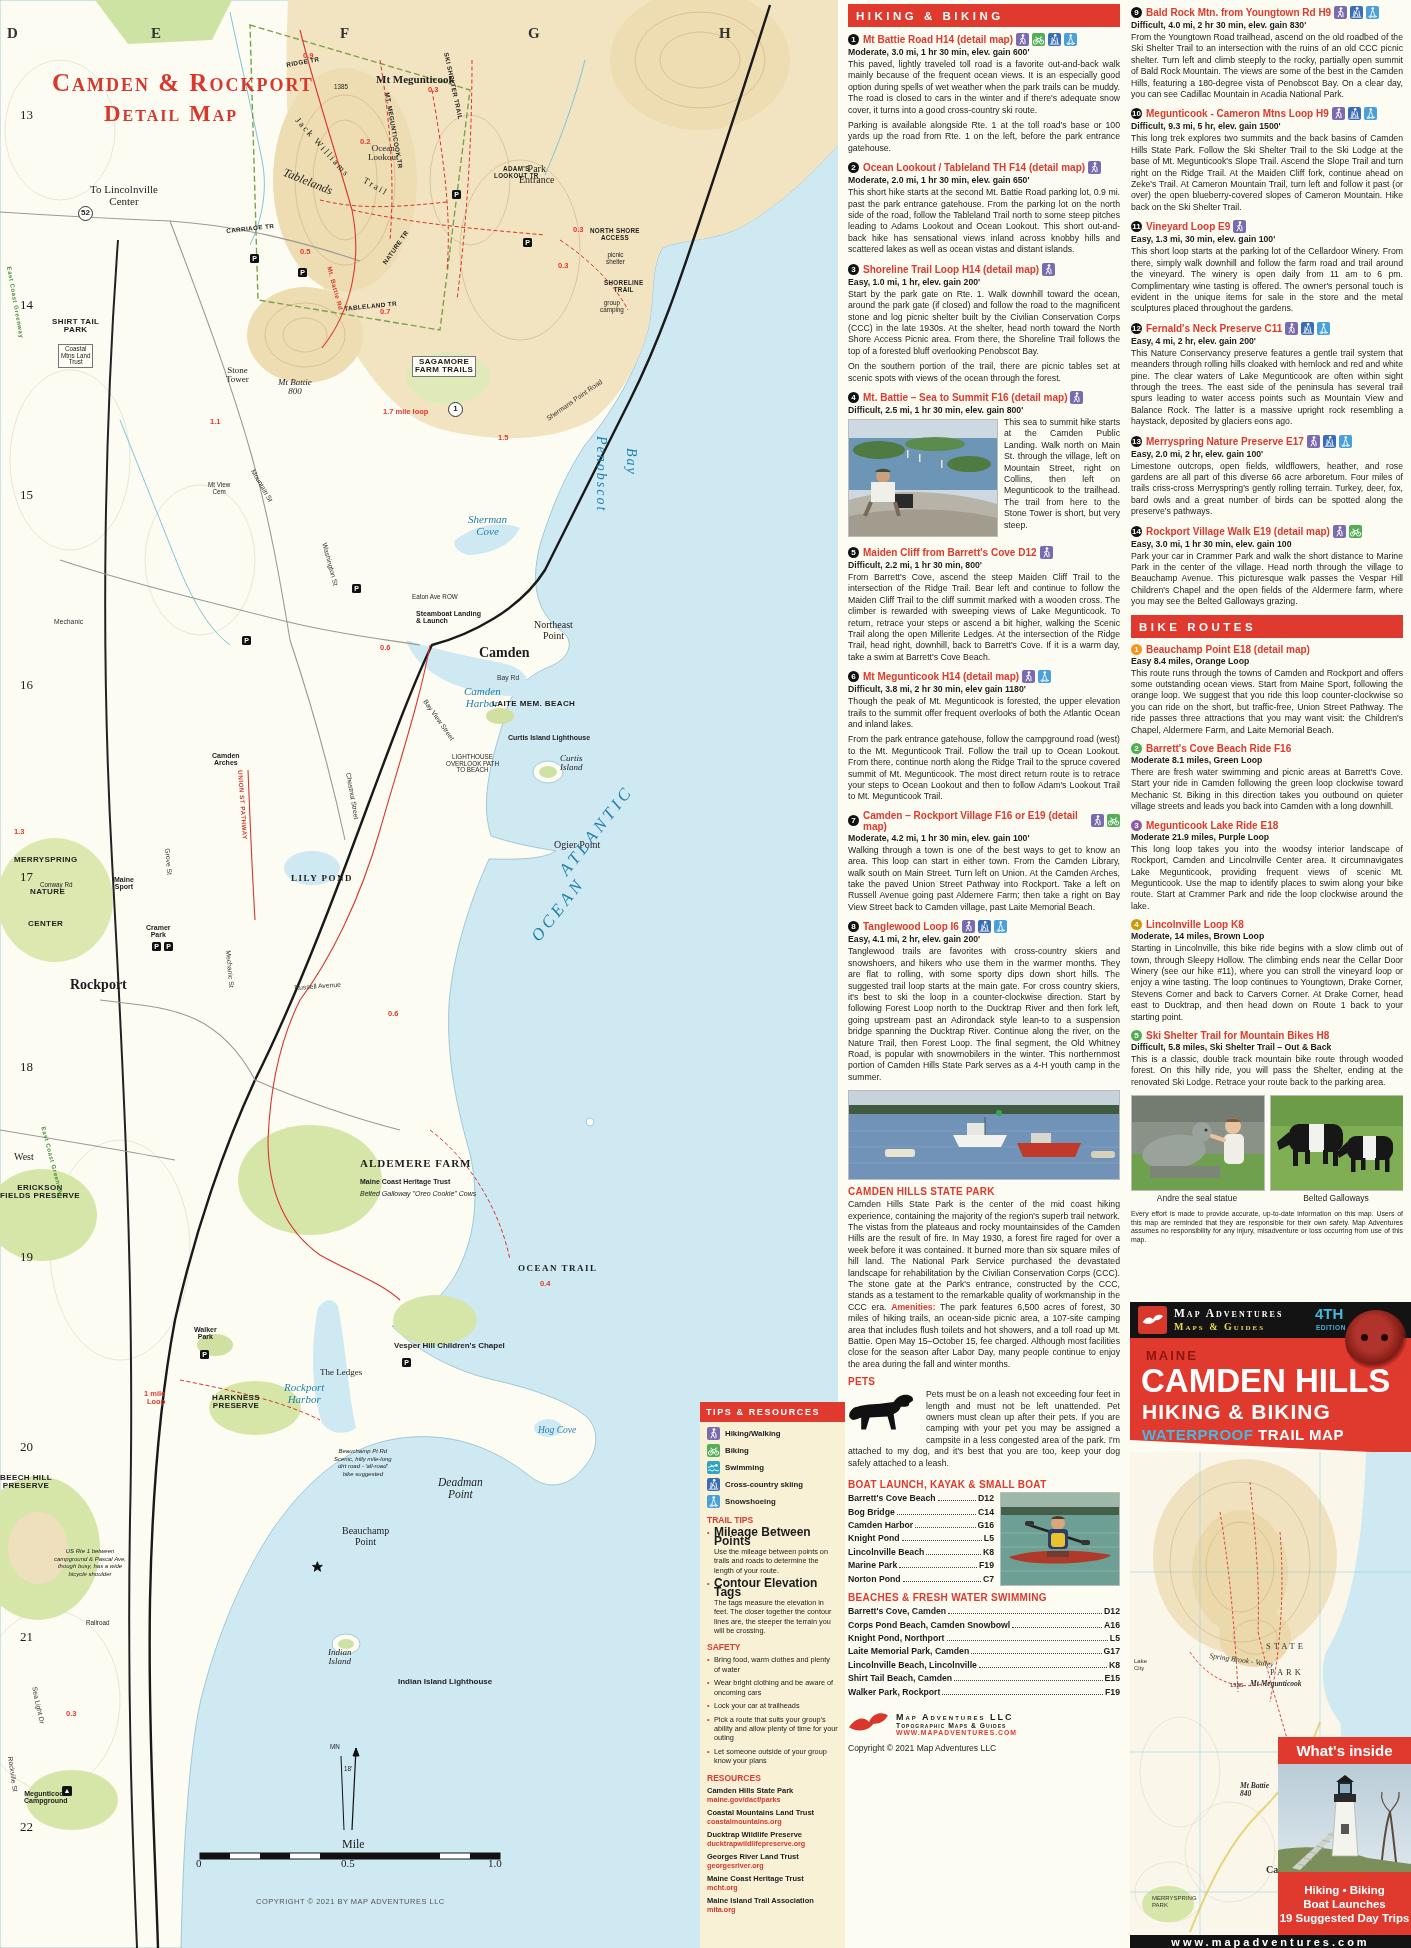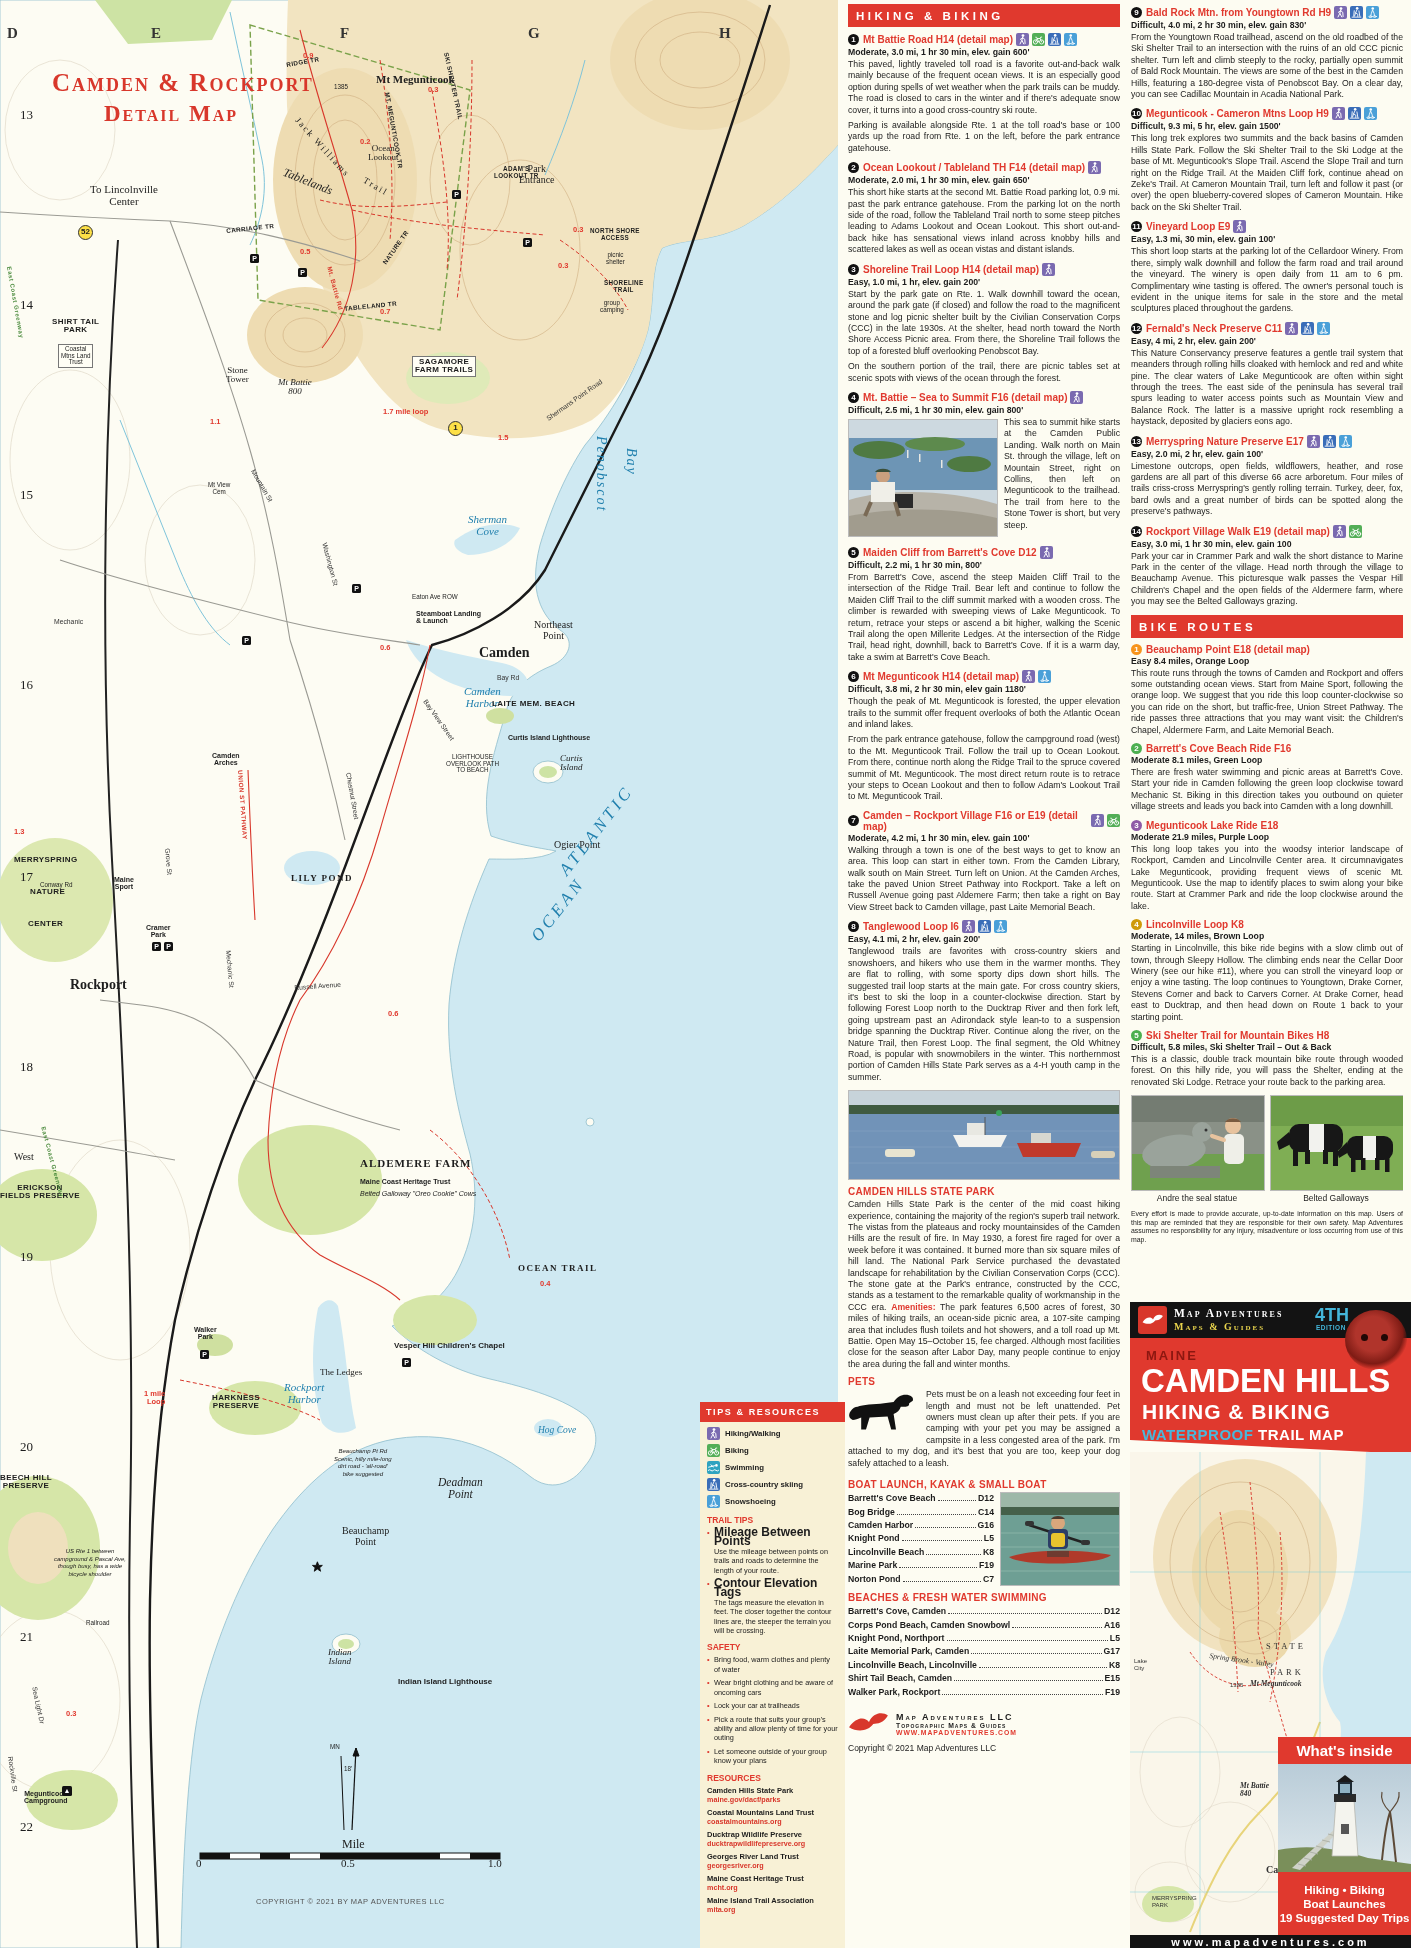--- a/index.html
+++ b/index.html
@@ -45,22 +45,22 @@
   .red-tag{font-family:"Liberation Sans",sans-serif;font-weight:700;font-size:7.5px;color:#e0392e;}
   .red-tag-c{font-family:"Liberation Sans",sans-serif;font-weight:700;font-size:7.5px;color:#e0392e;text-align:right;}
   .red-cap{font-family:"Liberation Sans",sans-serif;font-weight:700;font-size:6.3px;color:#d8372b;letter-spacing:.5px;}
   .green-rot{font-family:"Liberation Sans",sans-serif;font-weight:700;font-size:6px;color:#4a8a3c;letter-spacing:.6px;}
   .road{font-family:"Liberation Sans",sans-serif;font-size:6.8px;color:#333;}
   .copyright{font-family:"Liberation Sans",sans-serif;font-size:7.5px;color:#555;letter-spacing:.5px;}
   .pbox{font-family:"Liberation Sans",sans-serif;width:9px;height:9px;background:#111;color:#fff;font-weight:700;
         font-size:7px;display:flex;align-items:center;justify-content:center;border-radius:1.5px;white-space:normal;}
   .tentbox{font-family:"Liberation Sans",sans-serif;width:10px;height:10px;background:#111;color:#fff;
         font-size:7px;display:flex;align-items:center;justify-content:center;border-radius:1.5px;}
-  .shield{font-family:"Liberation Sans",sans-serif;width:13px;height:13px;background:#fde047;border:1.2px solid #333;
-        border-radius:50%;font-weight:700;font-size:8px;display:flex;align-items:center;justify-content:center;margin-top:19px;}
+  .shield{font-family:"Liberation Sans",sans-serif;width:13px;height:13px;background:#ffffff;border:1.2px solid #333;
+        border-radius:50%;font-weight:700;font-size:8px;display:flex;align-items:center;justify-content:center;}
   .boxed{background:#fffef5;border:.8px solid #777;padding:1px 2px;}
   
   .col{position:absolute;top:0;overflow:hidden;}
   #col1{left:848px;width:272px;height:1948px;}
   #col2{left:1131px;width:272px;height:1302px;}
   .secbar{background:#e0392e;color:#fff;font-weight:700;font-size:11.5px;letter-spacing:3.5px;
           padding:6px 8px 5px;margin:4px 0 6px;}
   .entry{margin-bottom:7px;}
   .e-head{display:flex;align-items:center;margin-bottom:1px;}
   .badge{flex:0 0 auto;width:11px;height:11px;border-radius:50%;background:#111;color:#fff;
@@ -108,21 +108,21 @@
   .res-u{color:#d8372b;font-weight:700;font-size:7.2px;line-height:9px;}
   
   #cover{position:absolute;left:1130px;top:1302px;width:281px;height:646px;overflow:hidden;}
   .cov-black{position:absolute;left:0;top:0;width:281px;height:36px;background:#131313;}
   .cov-logo{position:absolute;left:8px;top:4px;width:29px;height:28px;background:#d8372b;border-radius:3px;
             display:flex;align-items:center;justify-content:center;}
   .cov-brand{position:absolute;left:44px;top:5px;color:#fff;font-family:"Liberation Serif",serif;
              font-size:11.5px;font-weight:700;letter-spacing:2px;font-variant:small-caps;}
   .cov-brand2{position:absolute;left:44px;top:19px;color:#e8d44d;font-family:"Liberation Serif",serif;
              font-size:10px;font-weight:700;letter-spacing:2px;font-variant:small-caps;}
-  .cov-ed{position:absolute;left:185px;top:3px;color:#44b6da;font-weight:800;font-size:18px;}
+  .cov-ed{position:absolute;left:185px;top:3px;color:#44b6da;font-weight:800;font-size:15px;}
   .cov-ed2{position:absolute;left:186px;top:22px;color:#44b6da;font-weight:700;font-size:6.5px;letter-spacing:.5px;}
   .cov-seal{position:absolute;left:215px;top:8px;width:62px;height:60px;border-radius:50%;
             background:radial-gradient(circle at 45% 40%, #b0342b 0 35%, #7e1b14 60%, rgba(126,27,20,0) 72%);z-index:5;}
   .cov-seal:before,.cov-seal:after{content:"";position:absolute;top:24px;width:7px;height:7px;border-radius:50%;background:#200806;}
   .cov-seal:before{left:16px;} .cov-seal:after{left:36px;}
   .cov-red{position:absolute;left:0;top:36px;width:281px;height:116px;background:#e0392e;
            clip-path:polygon(0 0,100% 0,100% 100%,0 88%);}
   .cov-state{position:absolute;left:16px;top:10px;color:#8c1710;font-weight:800;font-size:13px;letter-spacing:2px;}
   .cov-title{position:absolute;left:11px;top:24px;color:#fff;font-weight:800;font-size:33px;letter-spacing:0px;white-space:nowrap;}
   .cov-sub{position:absolute;left:12px;top:62px;color:#fff;font-weight:800;font-size:21px;letter-spacing:1px;}

